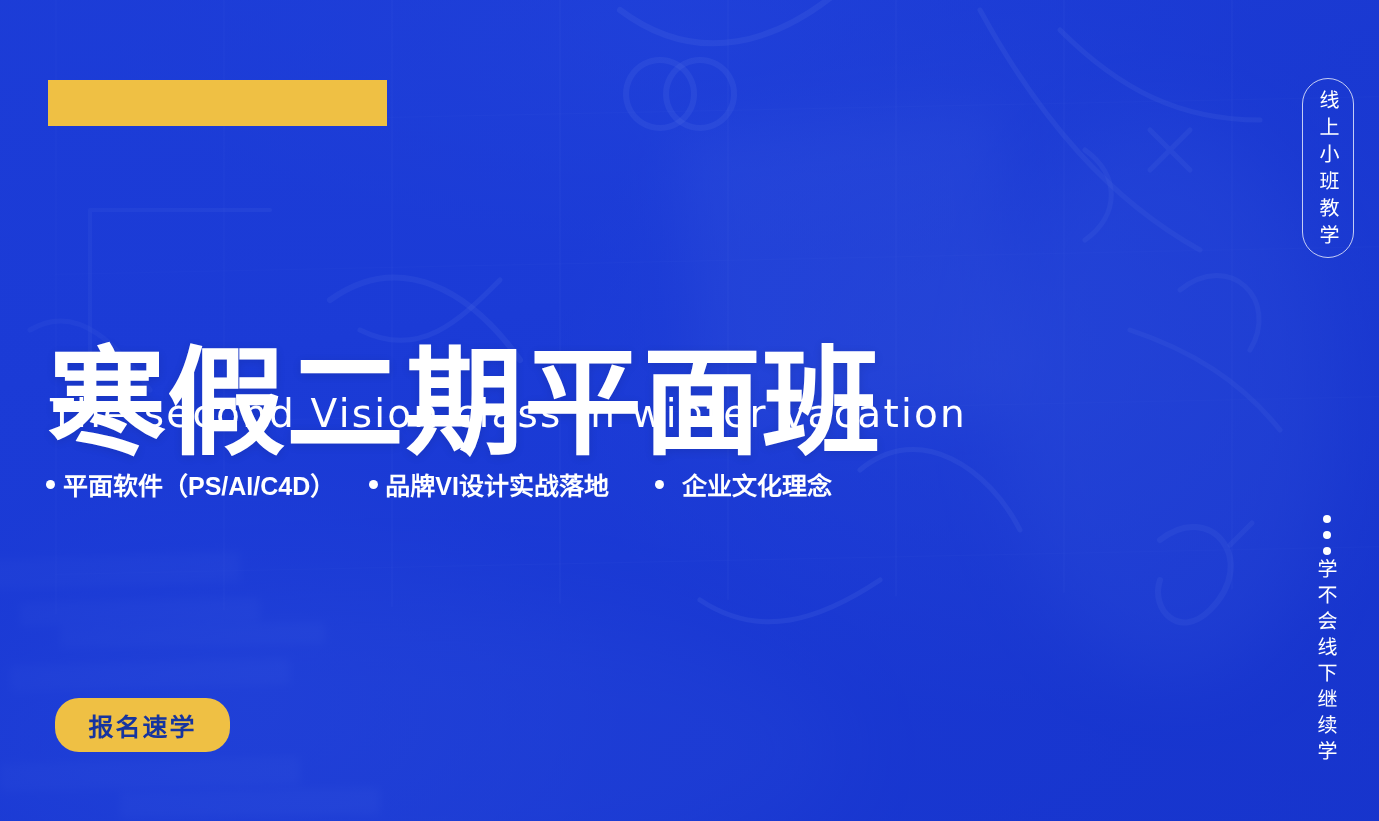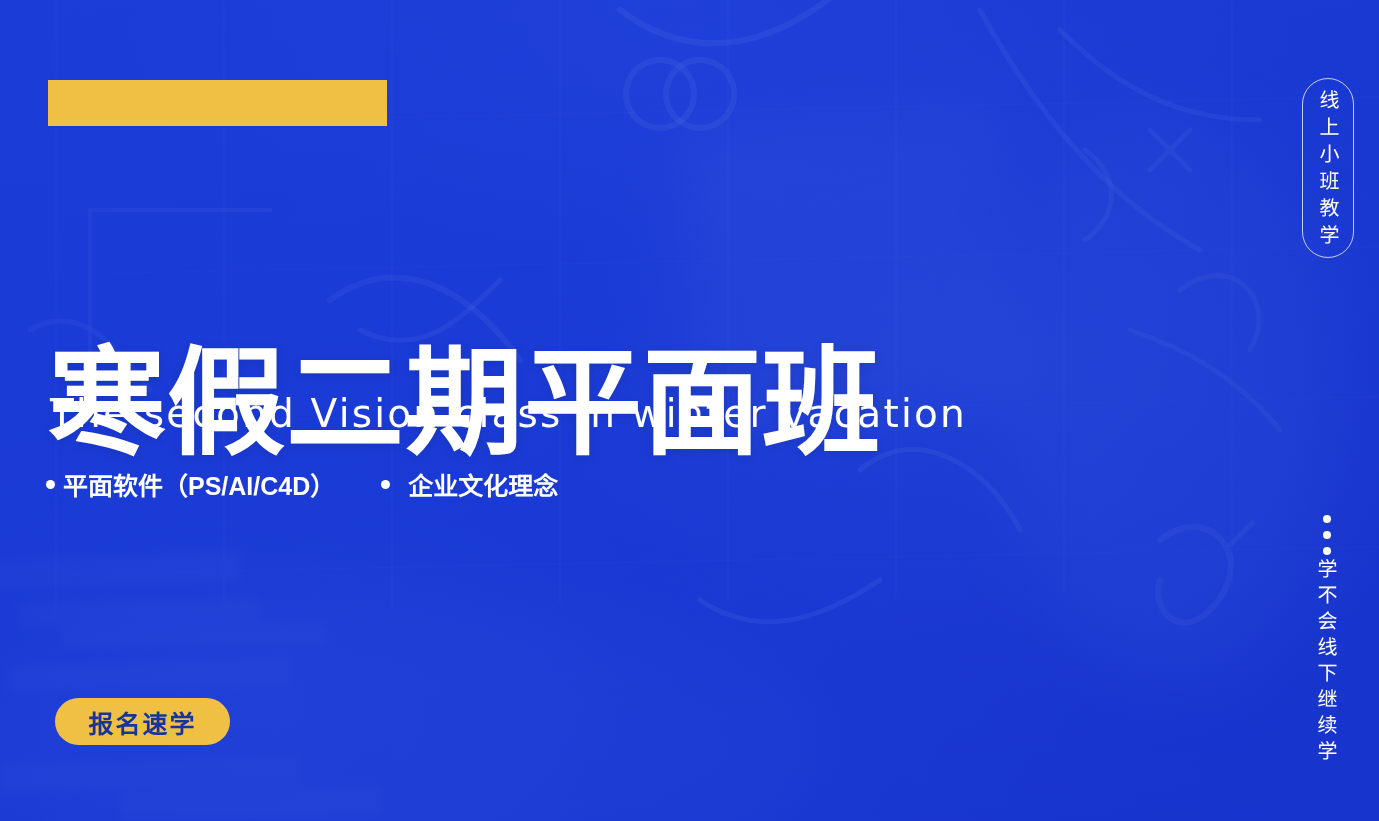--- a/index.html
+++ b/index.html
@@ -133,21 +133,21 @@
     margin-right: 8px;
     flex: none;
   }
   .feature.f2 .dot { margin-right: 7px; }
   .feature.f3 { margin-left: 46px; font-family: Liberation Serif, serif; }
   .feature.f3 .dot { margin-right: 18px; }
 
   .cta {
     position: absolute;
     left: 55px; top: 698px;
-    width: 175px; height: 47px;
+    width: 175px; height: 54px;
     background: #EFC044;
     border-radius: 24px;
     border: none;
     color: #16349F;
     font-size: 25px;
     font-weight: 700;
     letter-spacing: 2px;
     cursor: pointer;
     display: flex;
     align-items: center;
@@ -253,20 +253,24 @@
 
     <h1 class="headline">寒假二期平面班</h1>
 
     <div class="subhead">The second Vision class in winter vacation</div>
 
     <div class="features">
       <div class="feature f1">
         <span class="dot"></span>
         <span>平面软件（PS/AI/C4D）</span>
       </div>
+      <div class="feature f2">
+        <span class="dot"></span>
+        <span>品牌VI设计实战落地</span>
+      </div>
       <div class="feature f3">
         <span class="dot"></span>
         <span>企业文化理念</span>
       </div>
     </div>
 
     <button class="cta">报名速学</button>
 
     <div class="pill">
       <span class="pill-text">线上小班教学</span>

